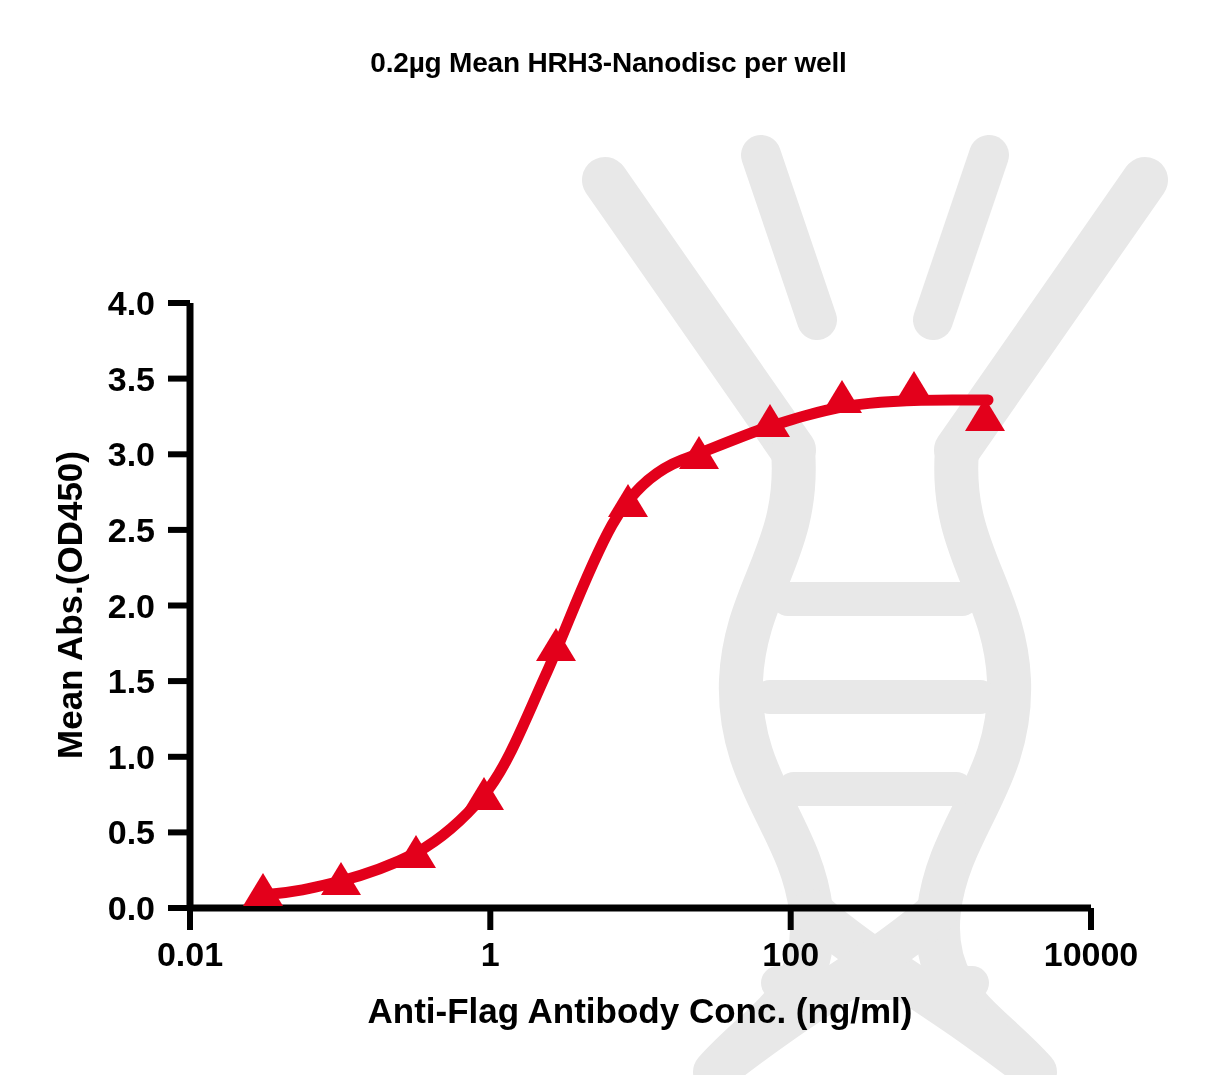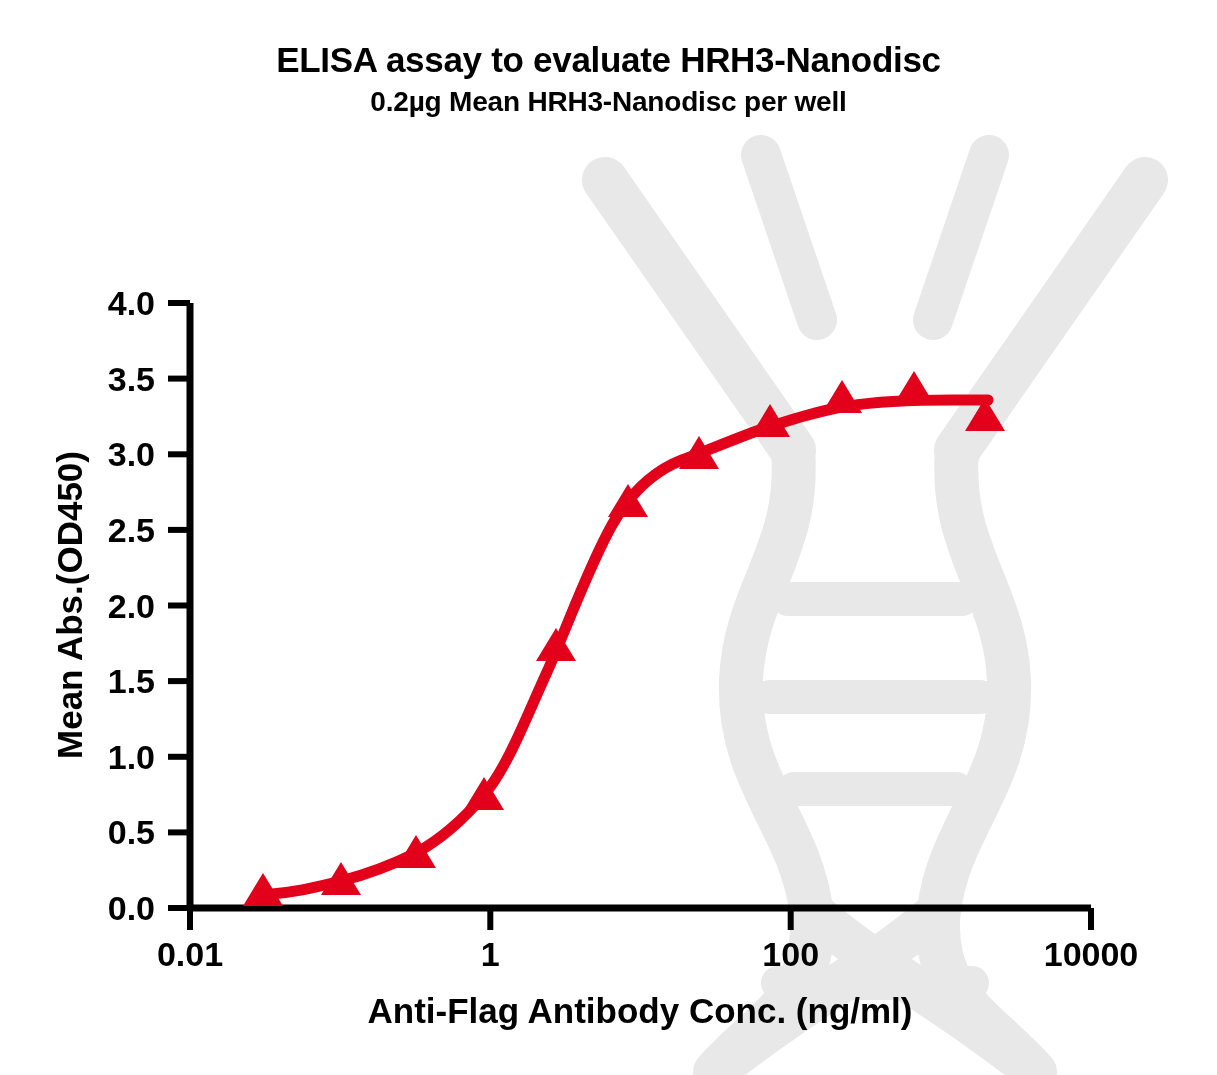--- a/index.html
+++ b/index.html
@@ -106,21 +106,20 @@
     <g fill="#E8E8E8">
 
       <rect x="206" y="462" width="208" height="34" rx="17"></rect>
       <rect x="188" y="560" width="244" height="34" rx="17"></rect>
       <rect x="212" y="652" width="196" height="34" rx="17"></rect>
       <rect x="196" y="846" width="228" height="34" rx="17"></rect>
     </g>
   </svg>
 
   <div id="title-block">
-    <div id="chart-title">ELISA assay to evaluate HRH3-Nanodisc</div>
     <div id="chart-subtitle">0.2µg Mean HRH3-Nanodisc per well</div>
   </div>
 
   <svg id="plot-svg" viewBox="0 0 1217 1075">
 
     <g>
       <line x1="190" y1="303" x2="190" y2="908" stroke="#000000" stroke-width="7"></line>
       <line x1="187" y1="908" x2="1091" y2="908" stroke="#000000" stroke-width="7"></line>
     </g>
 

